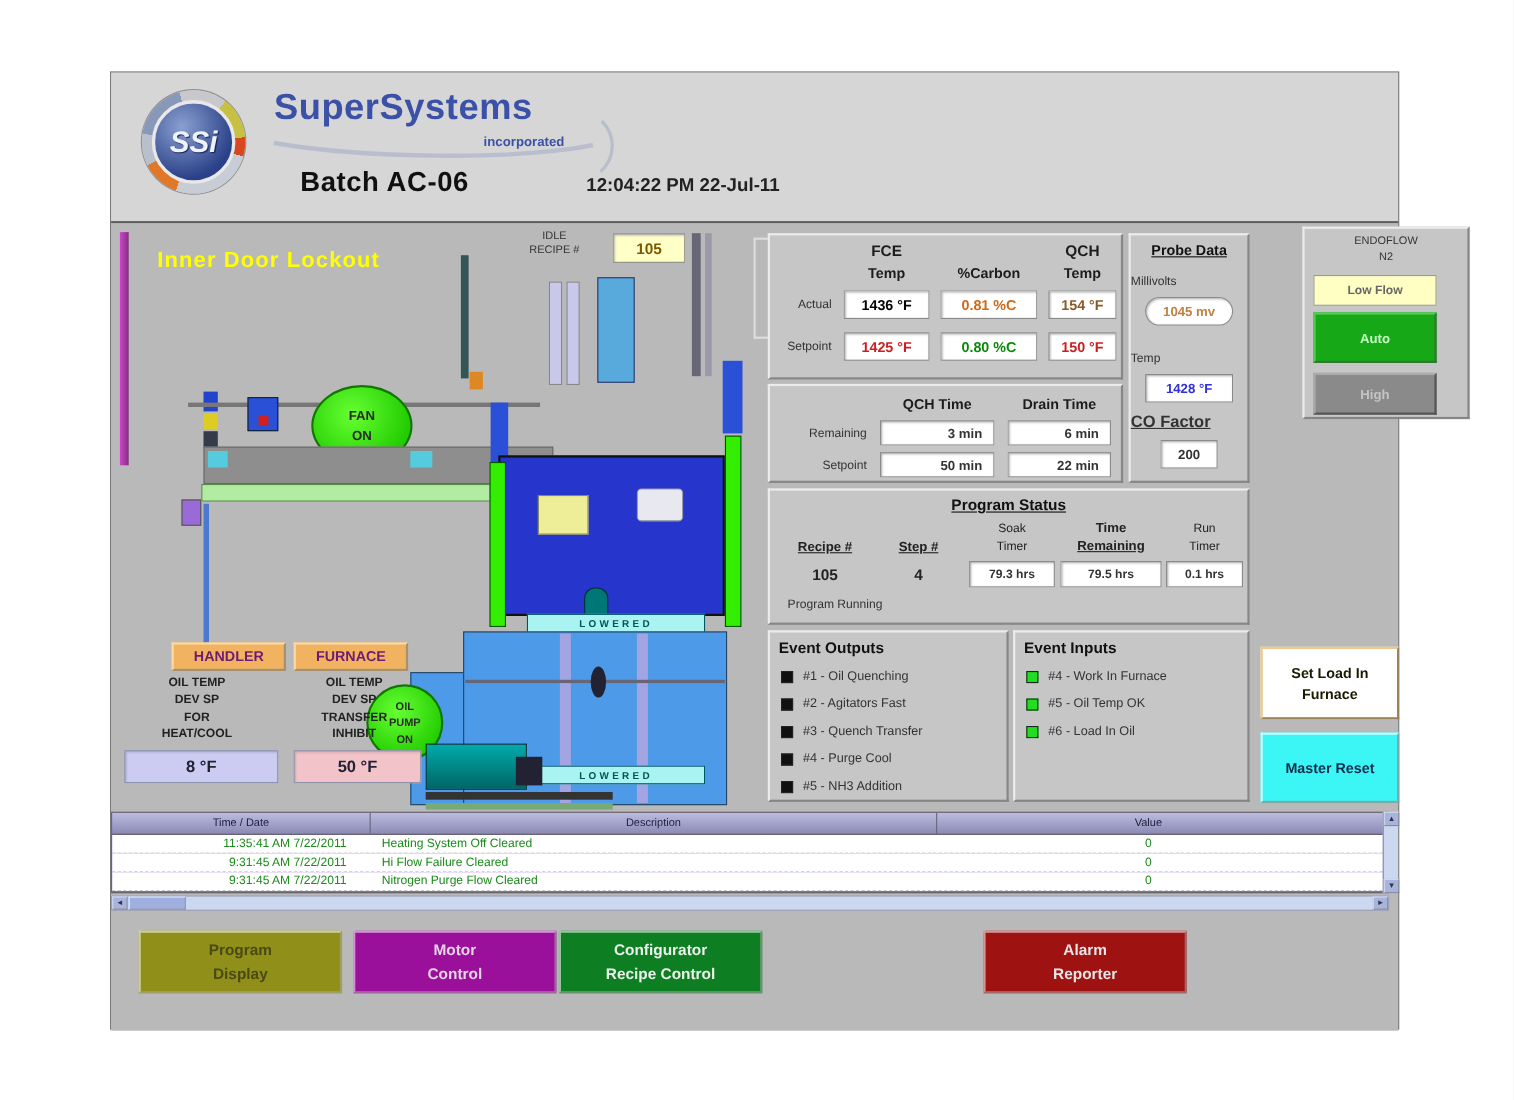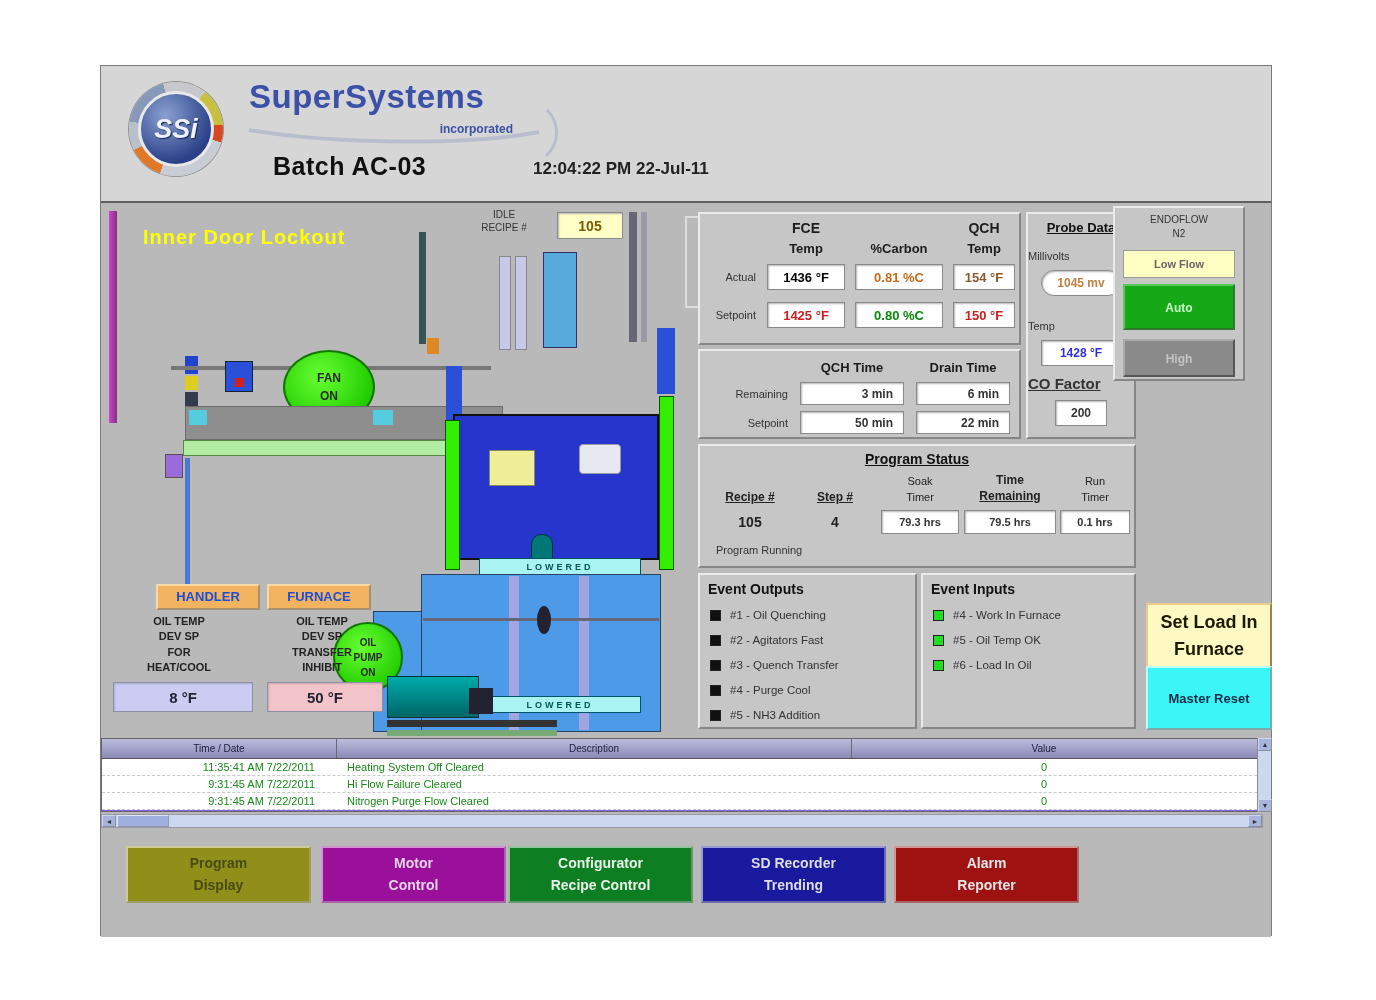--- a/index.html
+++ b/index.html
@@ -34,21 +34,21 @@
   
   .alarm-text { position:absolute; left:42px; top:160px; font-size:20px; font-weight:bold; color:#ffff00; letter-spacing:1px; }
   .idle-label { position:absolute; left:360px; top:142px; width:86px; text-align:center; font-size:10px; color:#333; line-height:1.3; }
   .idle-box { position:absolute; left:456px; top:146px; width:66px; height:27px; font-size:14px; color:#7a5a00; }
   .circle-ind { position:absolute; border-radius:50%; background:radial-gradient(circle at 40% 35%, #66ff33, #22cc00 75%);
                 border:2px solid #117700; display:flex; align-items:center; justify-content:center; text-align:center;
                 font-weight:bold; color:#2a2a2a; }
   .lowered { position:absolute; background:#aaf3f3; border:1px solid #056; text-align:center; font-size:9px; font-weight:bold;
              color:#055; letter-spacing:3px; line-height:16px; }
   .mech-btn { position:absolute; width:104px; height:26px; background:#f2b360; border:2px outset #f9d9a8;
-              font-size:13px; font-weight:bold; color:#1d4ed8; text-align:center; line-height:22px; }
+              font-size:13px; font-weight:bold; color:#701a75; text-align:center; line-height:22px; }
   .ot-label { position:absolute; width:152px; text-align:center; font-size:11px; font-weight:bold; color:#222; line-height:1.4; }
   .ot-box { position:absolute; height:30px; font-size:15px; color:#223; border:1px solid #8890a8; box-shadow:inset 1px 1px 2px rgba(0,0,0,.15);
             display:flex; align-items:center; justify-content:center; font-weight:bold; }
 
   
   .fce-grid { position:absolute; left:6px; top:4px; display:grid; grid-template-columns:56px 88px 98px 72px; grid-template-rows:20px 20px 38px 38px; align-items:center; }
   .cell-c { text-align:center; }
   .hdr-b { font-weight:bold; font-size:13px; color:#1c1c1c; }
   .row-lbl { font-size:11px; color:#333; text-align:right; padding-right:6px; }
   .fce-grid .vbox { height:26px; margin:0 5px; font-size:13px; }
@@ -110,21 +110,21 @@
       <div class="logo-inner">
             <span>SSi</span>
           </div>
     </div>
     <svg class="swoosh" width="330" height="52">
       <path d="M8,22 C90,36 225,38 298,24" stroke="#b8bece" stroke-width="4" fill="none"></path>
       <path d="M306,2 C319,15 319,35 305,48" stroke="#b8bece" stroke-width="3" fill="none"></path>
     </svg>
     <div class="brand">SuperSystems</div>
     <div class="brand-sub">incorporated</div>
-    <div class="app-title">Batch AC-03</div>
+    <div class="app-title">Batch AC-06</div>
     <div class="datetime">12:04:22 PM 22-Jul-11</div>
   </div>
   <div class="hdr-divider"></div>
 
   <div class="main">
 
     <div class="alarm-text" style="top: 23px; color: rgb(255, 255, 0);">Inner Door Lockout</div>
     <div class="idle-label pre" style="top:5px;">IDLE
 RECIPE #</div>
     <div class="idle-box vbox" style="position:absolute; left:456px; top:9px; background:#ffffc8;">105</div>
@@ -238,21 +238,21 @@
     <div class="panel" style="left:925px; top:9px; width:110px; height:227px;">
       <div class="probe-title">Probe Data</div>
       <div class="probe-lbl" style="top:36px;">Millivolts</div>
       <div class="probe-box vbox" style="top: 56px; color: rgb(192, 128, 64); border-radius: 13px;">1045 mv</div>
       <div class="probe-lbl" style="top:106px;">Temp</div>
       <div class="probe-box vbox" style="top: 126px; color: rgb(48, 48, 221);">1428 °F</div>
       <div class="probe-lbl hdr-b" style="top:161px; font-size:15px;text-decoration:underline;">CO Factor</div>
       <div class="probe-box vbox" style="top: 186px; left: 27px; width: 52px; color: rgb(51, 51, 51);">200</div>
     </div>
 
-    <div class="panel" style="left:1012px; top:3px; width:132px; height:175px;">
+    <div class="panel" style="left:1083px; top:3px; width:152px; height:175px;">
       <div class="flow-lbl pre">ENDOFLOW
 N2</div>
       <div class="flow-btn" style="top: 42px; height: 28px; line-height: 26px; font-size: 11px; color: rgb(102, 102, 102); border: 1px solid rgb(153, 153, 153); background-color: rgb(255, 255, 196);">Low Flow</div>
       <div class="flow-btn" style="top: 76px; height: 46px; line-height: 44px; font-size: 12px; color: rgb(198, 255, 198); border: 2px outset rgb(85, 204, 85); background-color: rgb(23, 168, 23);">Auto</div>
       <div class="flow-btn" style="top: 131px; height: 38px; line-height: 36px; font-size: 12px; color: rgb(196, 196, 196); border: 2px outset rgb(170, 170, 170); background-color: rgb(138, 138, 138);">High</div>
     </div>
 
     <div class="panel" style="left:597px; top:241px; width:438px; height:124px;">
       <div class="ps-title">Program Status</div>
       <div class="ps-colhdr" style="left:10px; top:44px; width:80px; font-weight:bold; text-decoration:underline;">Recipe #</div>
@@ -304,21 +304,21 @@
       <div class="ev-row" style="top:57px;">
             <span class="ev-sq" style="background-color: rgb(34, 221, 34);"></span>
             <span class="ev-lbl">#5 - Oil Temp OK</span>
           </div>
       <div class="ev-row" style="top:82px;">
             <span class="ev-sq" style="background-color: rgb(34, 221, 34);"></span>
             <span class="ev-lbl">#6 - Load In Oil</span>
           </div>
     </div>
 
-    <div class="side-btn pre" style="top: 400px; height: 66px; font-size: 18px; color: rgb(26, 26, 0); border: 2px outset rgb(238, 202, 136); line-height: 1.5; background-color: #fef9c3;">Set Load In
+    <div class="side-btn pre" style="top: 385px; height: 66px; font-size: 13px; color: rgb(26, 26, 0); border: 2px outset rgb(238, 202, 136); line-height: 1.5; background-color: #ffffff;">Set Load In
 Furnace</div>
     <div class="side-btn" style="top: 463px; height: 64px; font-size: 13px; color: rgb(16, 42, 74); border: 2px outset rgb(189, 253, 253); background-color: rgb(60, 245, 245);">Master Reset</div>
   </div>
 
   <div class="log">
     <div class="log-hdr">
       <div class="lc-time" style="text-align:center; padding-right:0;">Time / Date</div>
       <div class="lc-desc" style="text-align:center; padding-left:0;">Description</div>
       <div class="lc-val" style="border-right:none;">Value</div>
     </div>
@@ -347,19 +347,17 @@
     <div class="sbtn" style="right:0; top:0; height:12px; line-height:11px;">►</div>
     <div class="hthumb"></div>
   </div>
 
   <div class="nav-btn pre" style="left: 25px; background-color: rgb(143, 143, 26); color: rgb(74, 74, 20);">Program
 Display</div>
   <div class="nav-btn pre" style="left: 220px; background-color: rgb(154, 16, 154); color: rgb(228, 212, 228);">Motor
 Control</div>
   <div class="nav-btn pre" style="left: 407px; background-color: rgb(14, 126, 34); color: rgb(234, 242, 234);">Configurator
 Recipe Control</div>
-  <div class="nav-btn pre" style="left: 600px; background-color: rgb(26, 26, 158); color: rgb(220, 220, 236);">SD Recorder
-Trending</div>
   <div class="nav-btn pre" style="left: 793px; background-color: rgb(158, 18, 18); color: #e5e5e5;">Alarm
 Reporter</div>
 
 </div>
 </div>
 
 </body></html>

